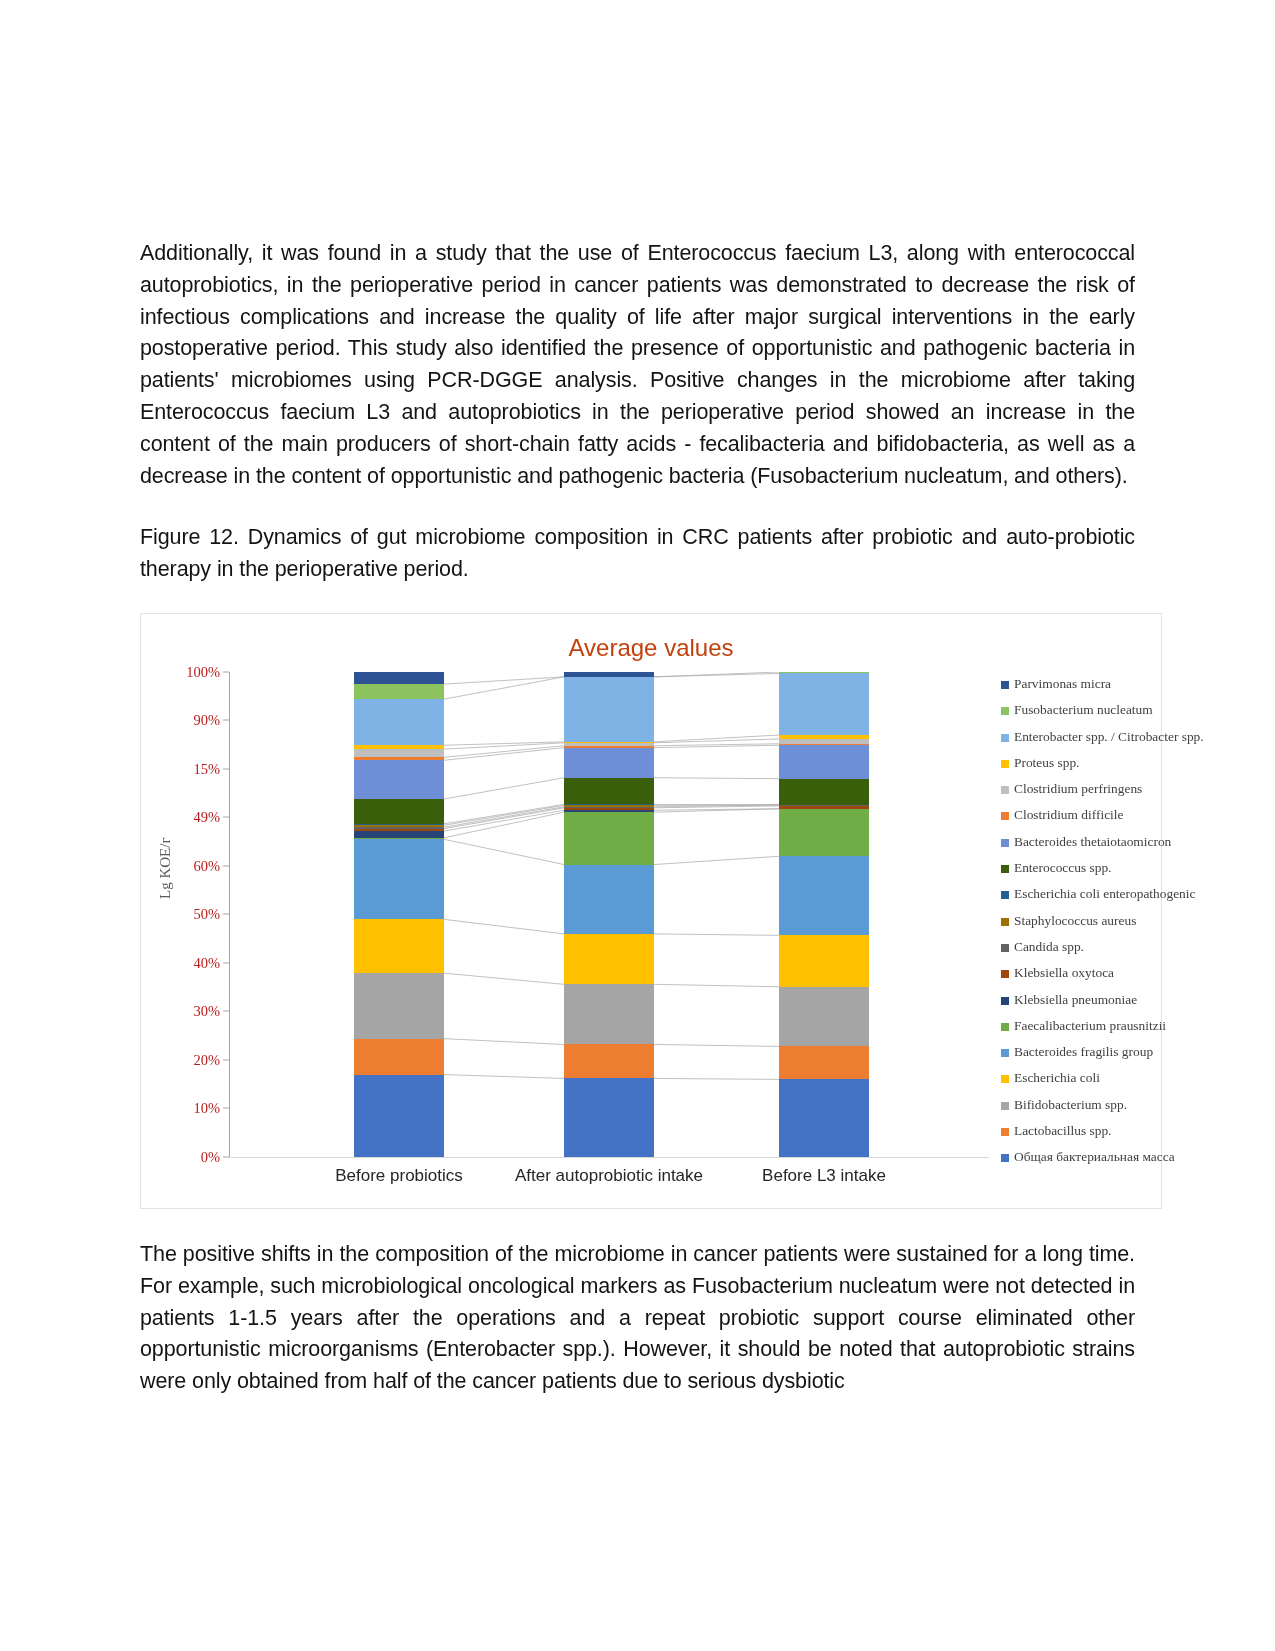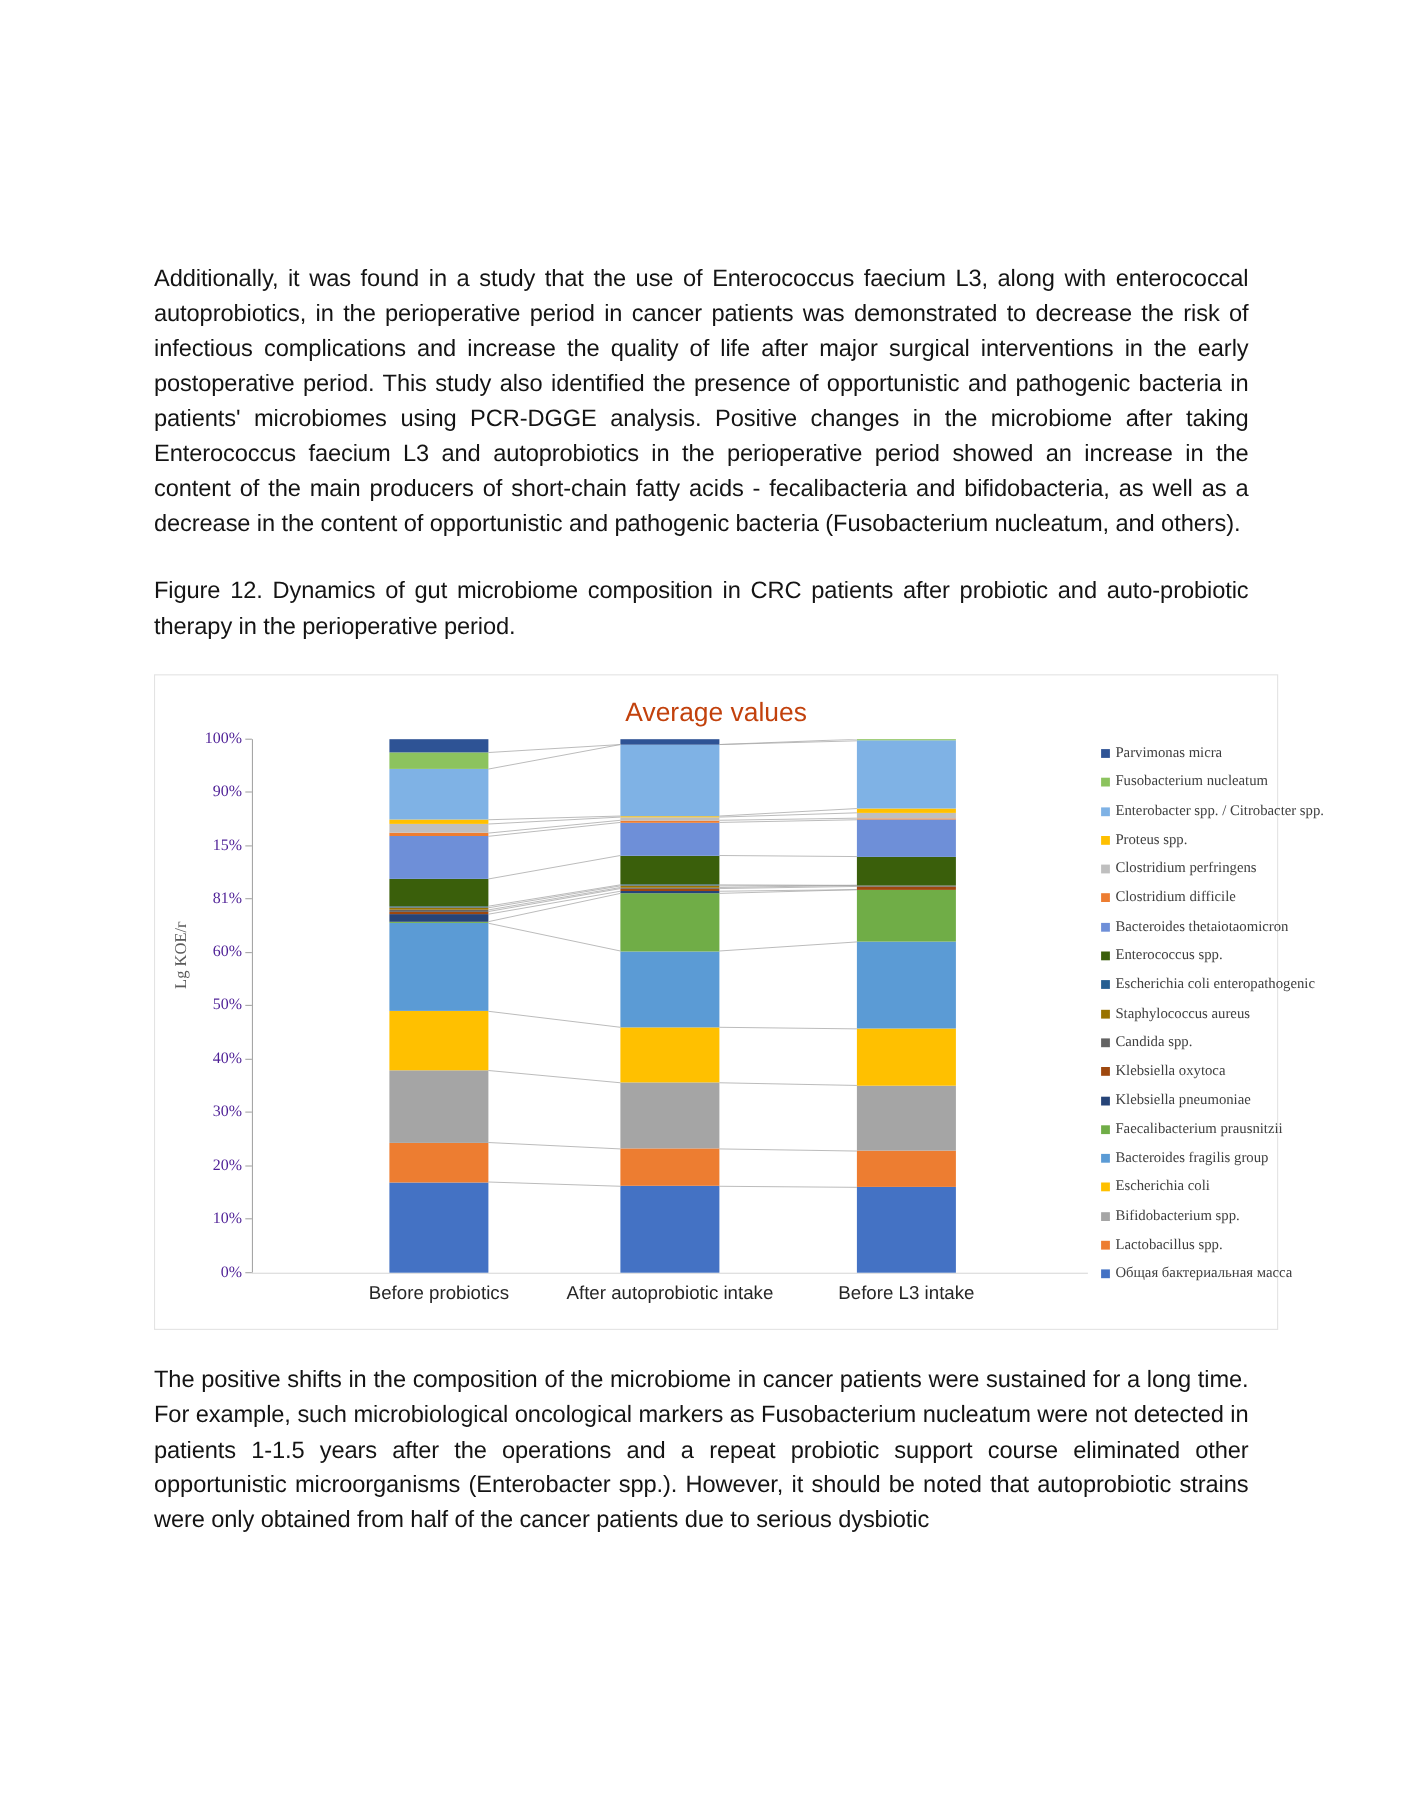--- a/index.html
+++ b/index.html
@@ -77,21 +77,21 @@
     width: 1px;
     height: 485px;
     background: #a6a6a6;
   }
   .ytick {
     position: absolute;
     right: 100%;
     transform: translateY(-50%);
     font-family: "Liberation Serif", serif;
     font-size: 14.5px;
-    color: #4c1d95;
+    color: #b91c1c;
     white-space: nowrap;
     padding-right: 9px;
   }
   .ytick-mark {
     position: absolute;
     width: 6px;
     height: 1px;
     background: #a6a6a6;
     left: -6px;
     transform: translateY(-0.5px);
@@ -201,21 +201,21 @@
         <div class="ytick" style="top: 388px;">20%</div>
         <div class="ytick-mark" style="top: 388px;"></div>
         <div class="ytick" style="top: 339.5px;">30%</div>
         <div class="ytick-mark" style="top: 339.5px;"></div>
         <div class="ytick" style="top: 291px;">40%</div>
         <div class="ytick-mark" style="top: 291px;"></div>
         <div class="ytick" style="top: 242.5px;">50%</div>
         <div class="ytick-mark" style="top: 242.5px;"></div>
         <div class="ytick" style="top: 194px;">60%</div>
         <div class="ytick-mark" style="top: 194px;"></div>
-        <div class="ytick" style="top: 145.5px;">81%</div>
+        <div class="ytick" style="top: 145.5px;">49%</div>
         <div class="ytick-mark" style="top: 145.5px;"></div>
         <div class="ytick" style="top: 97px;">15%</div>
         <div class="ytick-mark" style="top: 97px;"></div>
         <div class="ytick" style="top: 48.5px;">90%</div>
         <div class="ytick-mark" style="top: 48.5px;"></div>
         <div class="ytick" style="top: 0px;">100%</div>
         <div class="ytick-mark" style="top: 0px;"></div>
         <div class="bar" style="left: 125px;">
           <div class="seg" style="background: rgb(68, 114, 196); bottom: 0px; height: 82.45px;"></div>
           <div class="seg" style="background: rgb(237, 125, 49); bottom: 82.45px; height: 35.89px;"></div>

